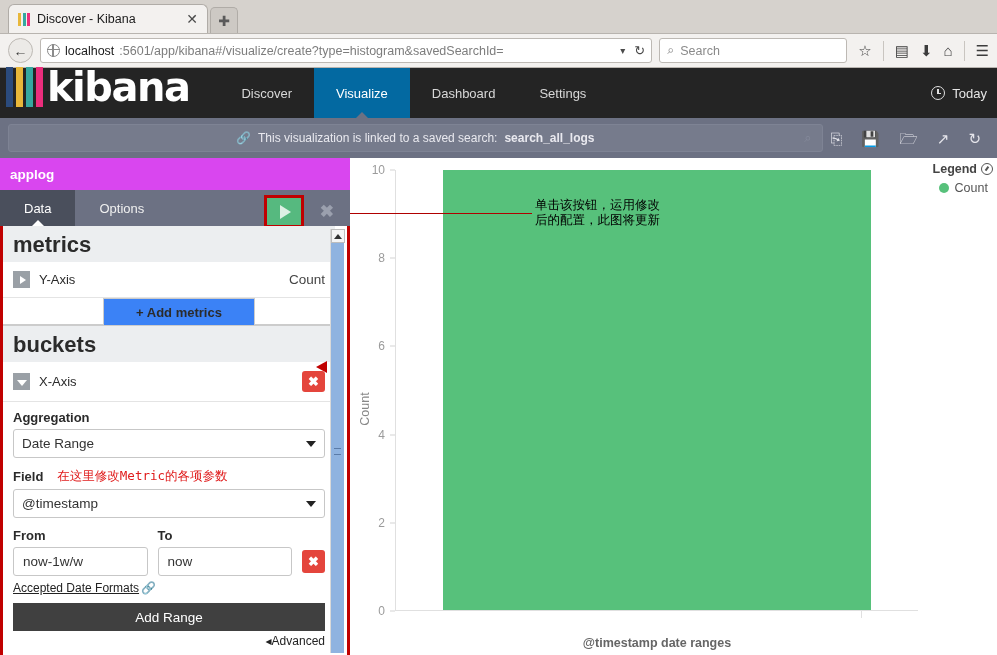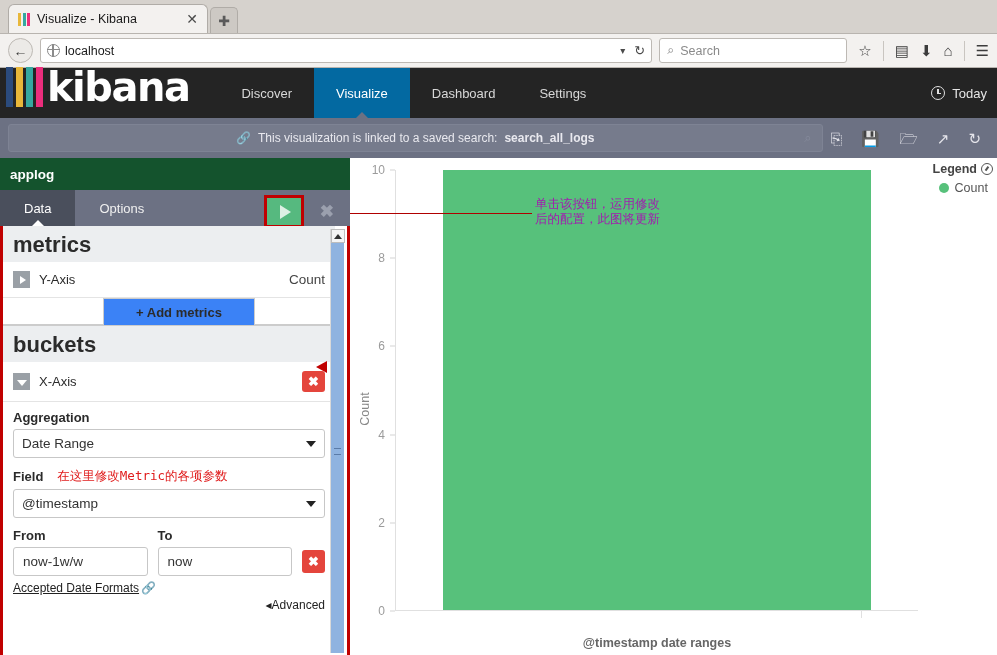--- a/index.html
+++ b/index.html
@@ -132,21 +132,21 @@
 
   
   .main { display: flex; height: 501px; position: relative; }
 
   
   .sidebar {
     width: 350px; display: flex; flex-direction: column;
     position: relative; background: #fff;
   }
   .sb-title {
-    height: 32px; background: #14532d; color: #fff; font-weight: bold;
+    height: 32px; background: #d946ef; color: #fff; font-weight: bold;
     font-size: 13.5px; display: flex; align-items: center; padding-left: 10px;
   }
   .sb-tabrow {
     height: 36px; background: #6c7183; display: flex; align-items: stretch;
     position: relative;
   }
   .sb-tab {
     display: flex; align-items: center; padding: 0 24px;
     font-size: 13px; color: #f0f0f0; position: relative;
   }
@@ -337,50 +337,51 @@
     font-size: 12px; color: #9b9b9b;
   }
   .xtitle {
     position: absolute; width: 100%; text-align: center;
     font-size: 12.5px; color: #666; font-weight: bold;
   }
 
   
   .ann-line { position: absolute; background: #b00000; height: 1px; }
   .ann-text {
-    position: absolute; color: #a21caf; font-size: 12.5px; line-height: 15px;
-    font-family: Liberation Mono, monospace; white-space: pre-line;
+    position: absolute; color: #000000; font-size: 12.5px; line-height: 15px;
+    font-family: Liberation Serif, serif; white-space: pre-line;
   }
   .ann-arrow {
     position: absolute; width: 0; height: 0;
     border-top: 6px solid transparent; border-bottom: 6px solid transparent;
     border-right: 11px solid #c00000;
   }
 </style>
 </head>
 <body>
 
 <div class="browser-tabbar">
   <div class="tab">
     <span class="tab-favicon">
       <i style="background:#e8b73a"></i>
         <i style="background:#35a8a0"></i>
         <i style="background:#ec2d7c"></i>
     </span>
-    <span class="tab-title">Visualize - Kibana</span>
+    <span class="tab-title">Discover - Kibana</span>
     <span class="tab-close">✕</span>
   </div>
   <div class="newtab">✚</div>
 </div>
 
 <div class="browser-navbar">
   <div class="nav-back">←</div>
   <div class="urlbar">
     <span class="globe-ic"></span>
     <span class="url-host">localhost</span>
+    <span class="url-rest">:5601/app/kibana#/visualize/create?type=histogram&amp;savedSearchId=</span>
     <span class="url-caret">▾</span>
     <span class="url-reload">↻</span>
   </div>
   <div class="searchbar">
     <span>⌕</span>
     <span>Search</span>
   </div>
   <div class="nav-icons">
     <span>☆</span>
     <div class="nav-sep"></div>
@@ -504,20 +505,23 @@
             <div class="ft-input">now</div>
           </div>
           <div class="ft-del">✖</div>
         </div>
 
         <div class="accepted">
           <u>Accepted Date Formats</u>
           <span>🔗</span>
         </div>
 
+        <div class="addrange-wrap">
+          <div class="addrange">Add Range</div>
+        </div>
 
         <div class="advanced">◂Advanced</div>
       </div>
 
       <div class="sb-scrollbar">
         <div class="sb-arrowbox">
             <span class="up"></span>
           </div>
         <div class="sb-thumb"></div>
       </div>

